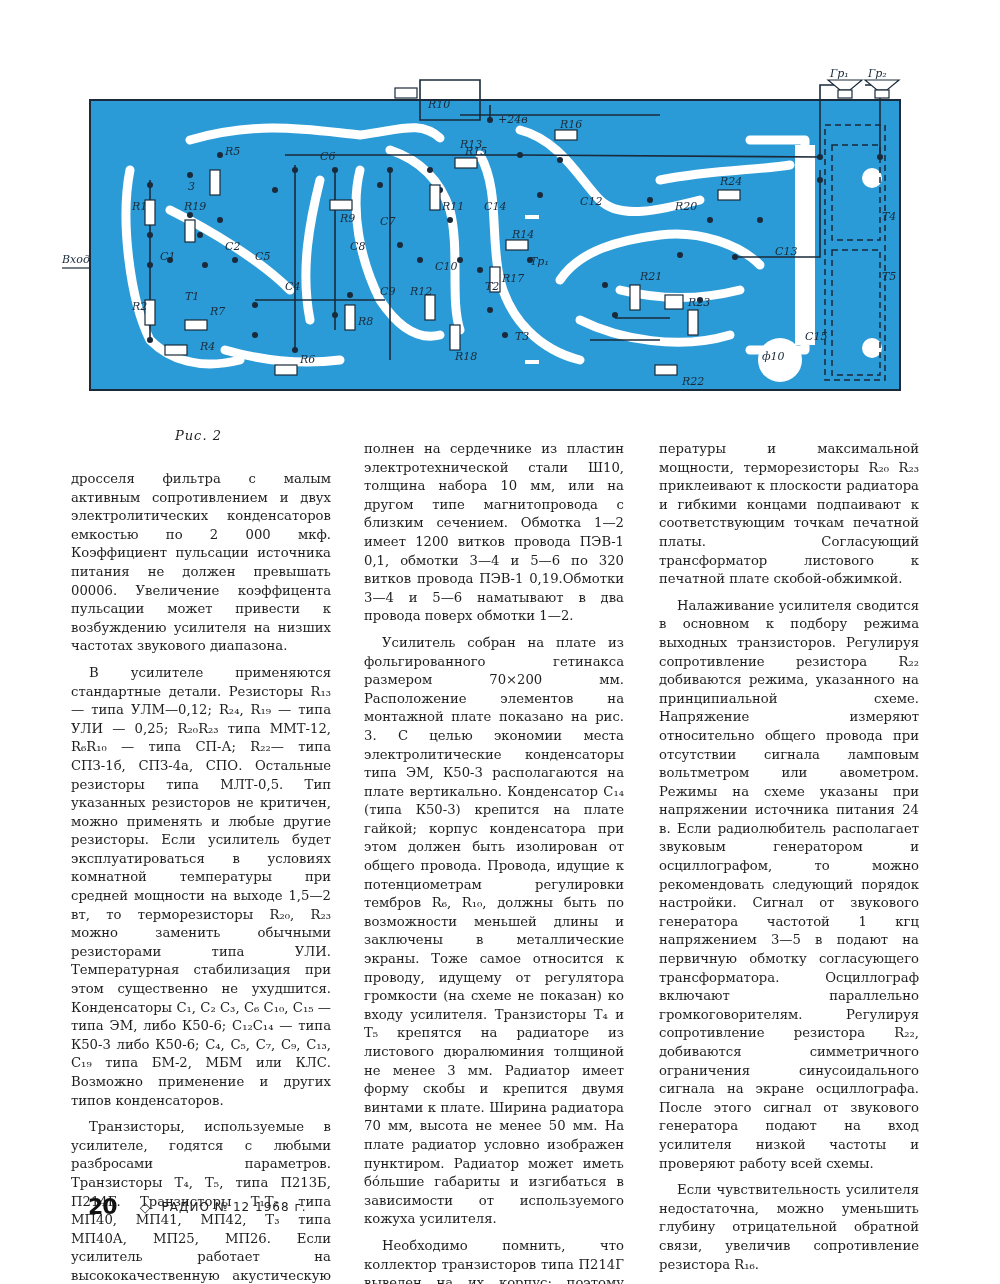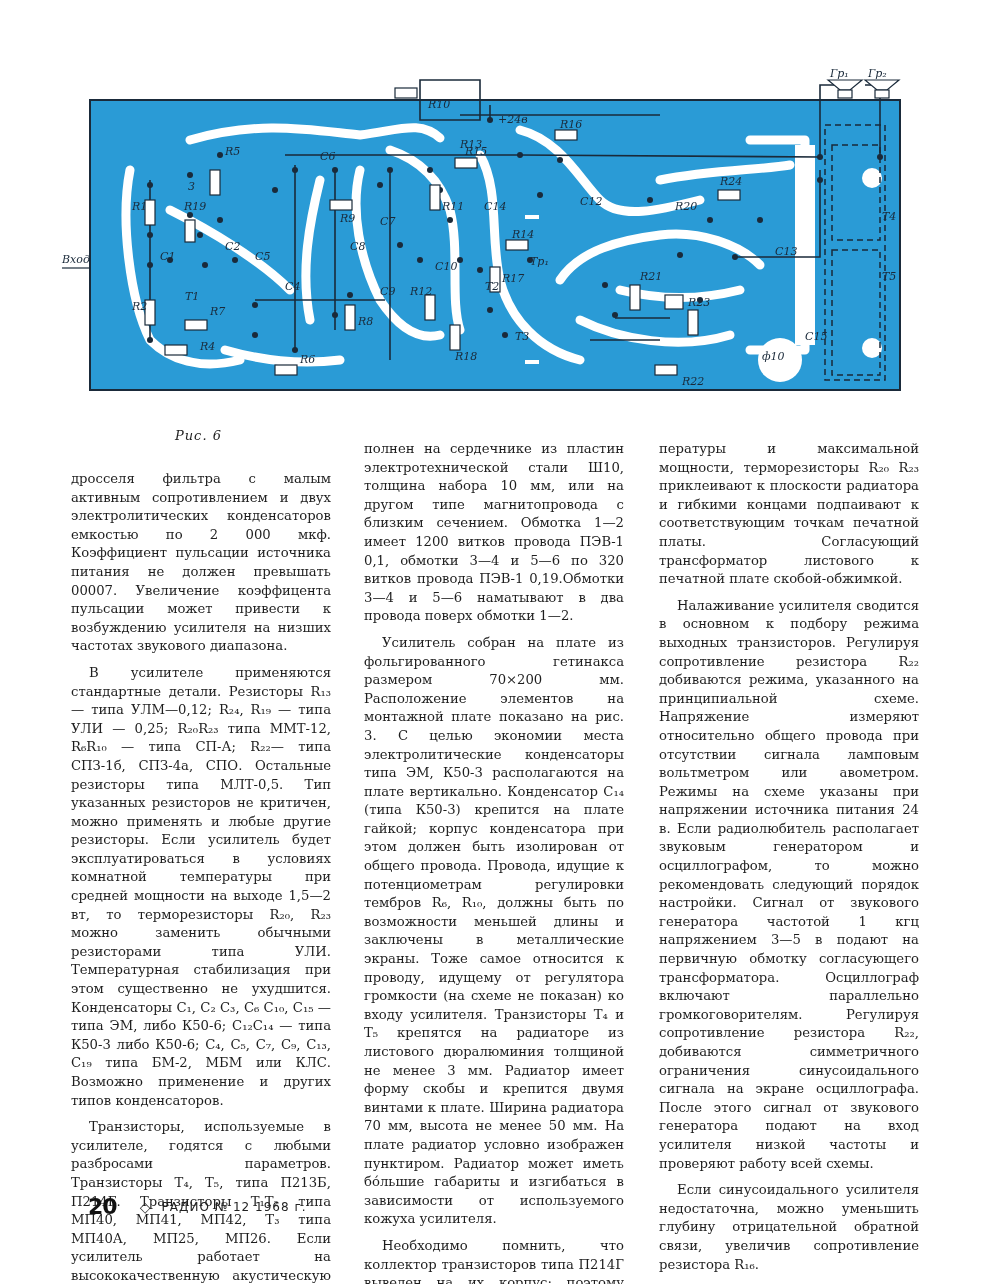--- a/index.html
+++ b/index.html
@@ -206,39 +206,39 @@
 
     <g fill="#ffffff" stroke="#1a2a3a" stroke-width="1.2">
       <path d="M768 20 L 780 30 L 790 30 L 802 20 Z"></path>
       <rect x="778" y="30" width="14" height="8"></rect>
       <path d="M805 20 L 817 30 L 827 30 L 839 20 Z"></path>
       <rect x="815" y="30" width="14" height="8"></rect>
     </g>
   </svg>
 </div>
 
-<div class="caption">Рис. 6</div>
+<div class="caption">Рис. 2</div>
 
 <div class="col" id="col1">
-  <p>дросселя фильтра с малым активным сопротивлением и двух электролитических конденсаторов емкостью по 2 000 мкф. Коэффициент пульсации источника питания не должен превышать 00007. Увеличение коэффицента пульсации может привести к возбуждению усилителя на низших частотах звукового диапазона.</p>
+  <p>дросселя фильтра с малым активным сопротивлением и двух электролитических конденсаторов емкостью по 2 000 мкф. Коэффициент пульсации источника питания не должен превышать 00006. Увеличение коэффицента пульсации может привести к возбуждению усилителя на низших частотах звукового диапазона.</p>
   <p class="ind">В усилителе применяются стандартные детали. Резисторы R₁₃— типа УЛМ—0,12; R₂₄, R₁₉ — типа УЛИ — 0,25; R₂₀R₂₃ типа ММТ-12, R₆R₁₀ — типа СП-А; R₂₂— типа СПЗ-1б, СПЗ-4а, СПО. Остальные резисторы типа МЛТ-0,5. Тип указанных резисторов не критичен, можно применять и любые другие резисторы. Если усилитель будет эксплуатироваться в условиях комнатной температуры при средней мощности на выходе 1,5—2 вт, то терморезисторы R₂₀, R₂₃ можно заменить обычными резисторами типа УЛИ. Температурная стабилизация при этом существенно не ухудшится. Конденсаторы C₁, C₂ C₃, C₆ C₁₀, C₁₅ — типа ЭМ, либо К50-6; C₁₂C₁₄ — типа К50-3 либо К50-6; C₄, C₅, C₇, C₉, C₁₃, C₁₉ типа БМ-2, МБМ или КЛС. Возможно применение и других типов конденсаторов.</p>
   <p class="ind">Транзисторы, используемые в усилителе, годятся с любыми разбросами параметров. Транзисторы T₄, T₅, типа П213Б, П214Г. Транзисторы T₁T₂ типа МП40, МП41, МП42, T₃ типа МП40А, МП25, МП26. Если усилитель работает на высококачественную акустическую систему, где большое значение имеет коэффициент шума, то в первых двух каскадах предварительного усиления рекомендуется использовать малошумящие транзисторы типа МП39Б.</p>
 
 </div>
 
 <div class="col" id="col2">
   <p>полнен на сердечнике из пластин электротехнической стали Ш10, толщина набора 10 мм, или на другом типе магнитопровода с близким сечением. Обмотка 1—2 имеет 1200 витков провода ПЭВ-1 0,1, обмотки 3—4 и 5—6 по 320 витков провода ПЭВ-1 0,19.Обмотки 3—4 и 5—6 наматывают в два провода поверх обмотки 1—2.</p>
   <p class="ind">Усилитель собран на плате из фольгированного гетинакса размером 70×200 мм. Расположение элементов на монтажной плате показано на рис. 3. С целью экономии места электролитические конденсаторы типа ЭМ, К50-3 располагаются на плате вертикально. Конденсатор C₁₄ (типа К50-3) крепится на плате гайкой; корпус конденсатора при этом должен быть изолирован от общего провода. Провода, идущие к потенциометрам регулировки тембров R₆, R₁₀, должны быть по возможности меньшей длины и заключены в металлические экраны. Тоже самое относится к проводу, идущему от регулятора громкости (на схеме не показан) ко входу усилителя. Транзисторы T₄ и T₅ крепятся на радиаторе из листового дюралюминия толщиной не менее 3 мм. Радиатор имеет форму скобы и крепится двумя винтами к плате. Ширина радиатора 70 мм, высота не менее 50 мм. На плате радиатор условно изображен пунктиром. Радиатор может иметь бо́льшие габариты и изгибаться в зависимости от используемого кожуха усилителя.</p>
   <p class="ind">Необходимо помнить, что коллектор транзисторов типа П214Г выведен на их корпус; поэтому последний изолируют от радиатора тонкими шайбами и втулками. Транзисторы должны быть привернуты к радиатору как можно плотнее. Для лучшей температурной стабилизации, что важно, когда усилитель работает при большом перепаде окружающей тем-</p>
 </div>
 
 <div class="col" id="col3">
   <p>пературы и максимальной мощности, терморезисторы R₂₀ R₂₃ приклеивают к плоскости радиатора и гибкими концами подпаивают к соответствующим точкам печатной платы. Согласующий трансформатор листового к печатной плате скобой-обжимкой.</p>
   <p class="ind">Налаживание усилителя сводится в основном к подбору режима выходных транзисторов. Регулируя сопротивление резистора R₂₂ добиваются режима, указанного на принципиальной схеме. Напряжение измеряют относительно общего провода при отсутствии сигнала ламповым вольтметром или авометром. Режимы на схеме указаны при напряжении источника питания 24 в. Если радиолюбитель располагает звуковым генератором и осциллографом, то можно рекомендовать следующий порядок настройки. Сигнал от звукового генератора частотой 1 кгц напряжением 3—5 в подают на первичную обмотку согласующего трансформатора. Осциллограф включают параллельно громкоговорителям. Регулируя сопротивление резистора R₂₂, добиваются симметричного ограничения синусоидального сигнала на экране осциллографа. После этого сигнал от звукового генератора подают на вход усилителя низкой частоты и проверяют работу всей схемы.</p>
-  <p class="ind">Если синусоидального усилителя недостаточна, можно уменьшить глубину отрицательной обратной связи, увеличив сопротивление резистора R₁₆.</p>
+  <p class="ind">Если чувствительность усилителя недостаточна, можно уменьшить глубину отрицательной обратной связи, увеличив сопротивление резистора R₁₆.</p>
   <p class="ind">При воспроизведении грамзаписей с пьезоэлектрическим звукоснимателем для увеличения входного сопротивления усилителя последовательно с его входом следует включить постоянный резистор сопротивлением 300—450 ком. То же самое можно рекомендовать при работе усилителя от звукоснимателя электрогитары.</p>
 </div>
 
 <div class="footer">
   <span class="pagenum">20</span>
   <span class="diamond">◇</span>
   <span class="mag">РАДИО № 12 1968 г.</span>
 </div>
 
 </body></html>

